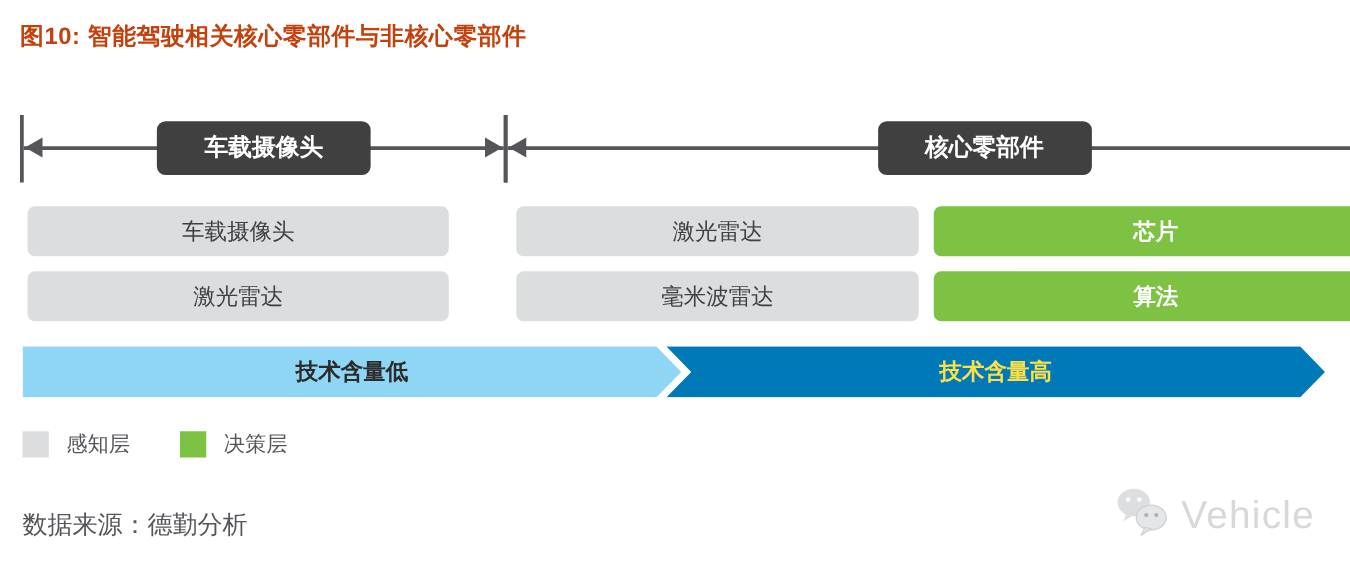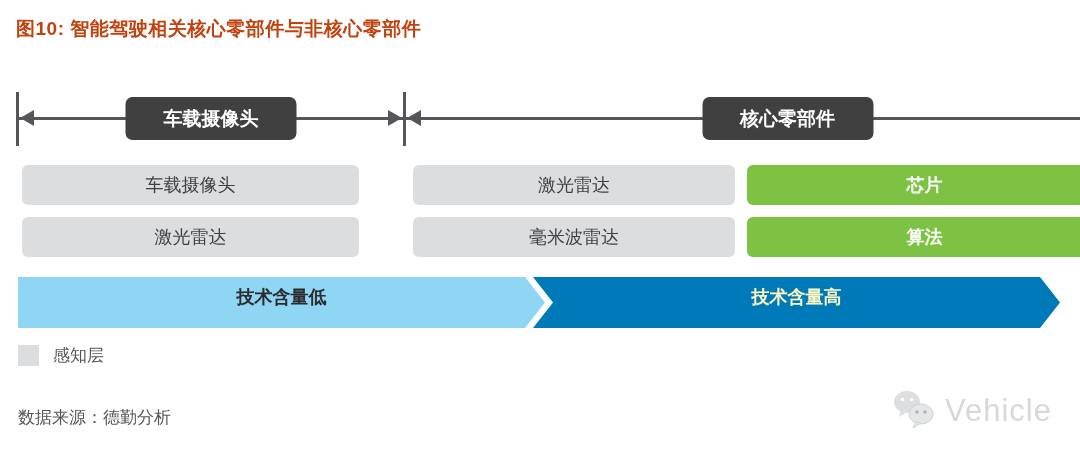--- a/index.html
+++ b/index.html
@@ -29,38 +29,38 @@
   .span-right{left:403px;width:769px;}
   
   .cell{
     position:absolute;height:40px;border-radius:6px;background:#dcddde;
     color:#3f4043;font-size:18px;line-height:40px;text-align:center;white-space:nowrap;
   }
   .cell.green{background:#7dc242;color:#ffffff;font-weight:700;}
   .row1{top:165px;} .row2{top:217px;}
   .col1{left:22px;width:337px;} .col2{left:413px;width:322px;} .col3{left:747px;width:355px;}
   
-  .bar{position:absolute;top:277px;height:51px;font-size:18px;font-weight:700;line-height:41px;text-align:center;}
+  .bar{position:absolute;top:277px;height:41px;font-size:18px;font-weight:700;line-height:41px;text-align:center;}
   .bar-low{
     left:18px;width:527px;background:#8fd6f5;color:#2b2b2b;
     clip-path:polygon(0 0,calc(100% - 20px) 0,100% 50%,calc(100% - 20px) 100%,0 100%);
   }
   .bar-high{
-    left:533px;width:527px;background:#0079b8;color:#fef9c3;
+    left:533px;width:527px;background:#0079b8;color:#fde047;
     clip-path:polygon(0 0,calc(100% - 20px) 0,100% 50%,calc(100% - 20px) 100%,0 100%,20px 50%);
   }
   
   .legend{position:absolute;left:18px;top:344px;display:flex;}
   .legend-item{display:flex;align-items:center;margin-right:40px;}
   .swatch{width:21px;height:21px;margin-right:14px;}
   .swatch.gray{background:#dcddde;}
   .swatch.green{background:#7dc242;}
   .legend-label{font-size:17px;color:#54565a;}
   
-  .source{position:absolute;left:18px;top:406px;font-size:17px;color:#54565a;}
+  .source{position:absolute;left:18px;top:406px;font-size:20px;color:#54565a;}
   
   .logo{position:absolute;right:28px;top:388px;display:flex;align-items:center;}
   .logo-text{font-size:31px;color:#d6d8d9;letter-spacing:1px;margin-left:8px;
     text-shadow:0 1px 0 #ffffff;}
 </style>
 </head>
 <body>
 
 <div class="canvas">
 
@@ -93,20 +93,24 @@
   <div class="cell row2 col2">毫米波雷达</div>
 
   <div class="bar bar-low">技术含量低</div>
   <div class="bar bar-high">技术含量高</div>
 
   <div class="legend">
     <div class="legend-item">
       <span class="swatch gray"></span>
       <span class="legend-label">感知层</span>
     </div>
+    <div class="legend-item">
+      <span class="swatch green"></span>
+      <span class="legend-label">决策层</span>
+    </div>
   </div>
 
   <div class="source">数据来源：德勤分析</div>
 
   <div class="logo">
     <span>
       <svg width="46" height="42" viewBox="0 0 46 42">
         <g fill="#dcdedf">
           <ellipse cx="16" cy="14" rx="13" ry="11"></ellipse>
           <path d="M10 22 L8 29 L16 24 Z"></path>

